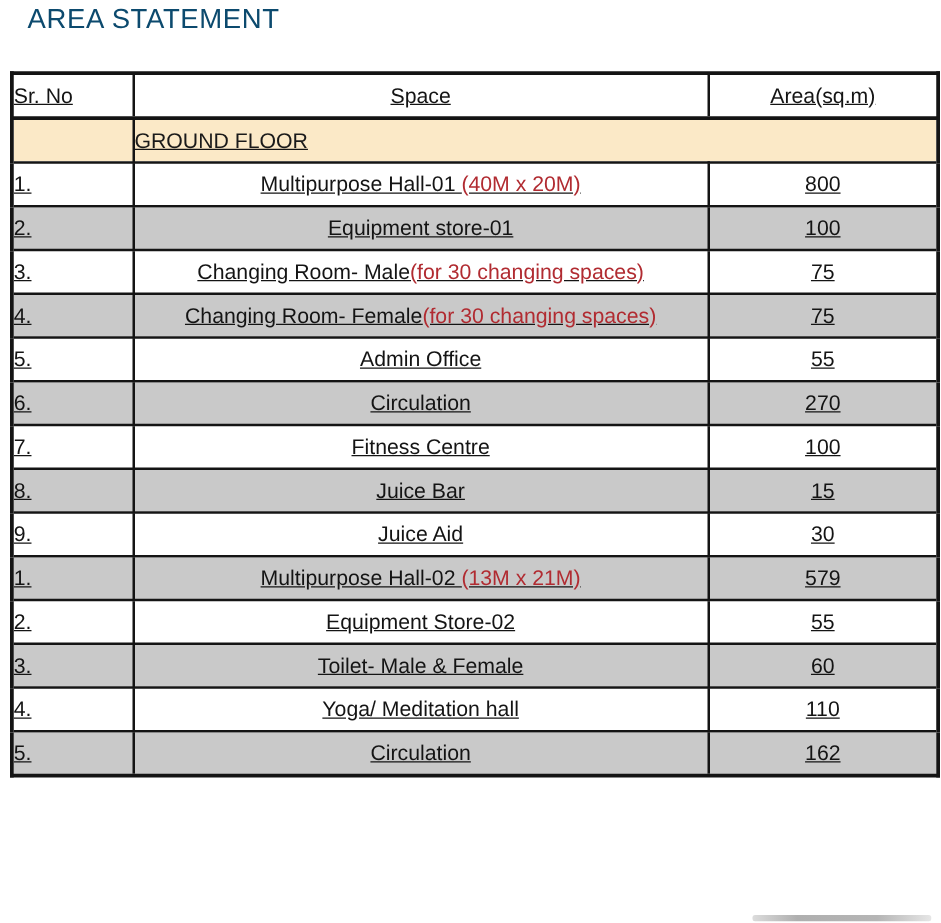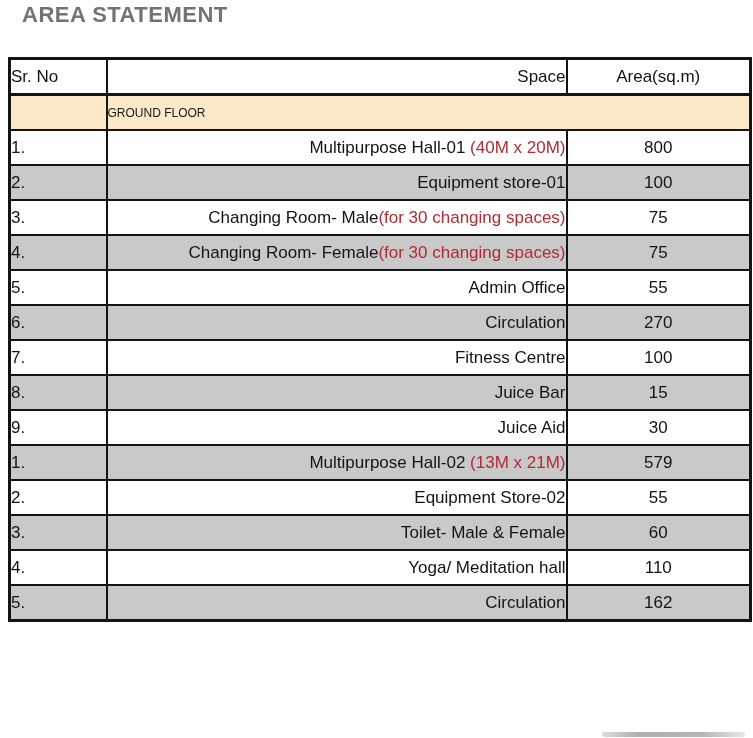--- a/index.html
+++ b/index.html
@@ -14,23 +14,23 @@
     height: 738px;
     background: #ffffff;
     overflow: hidden;
   }
   .page-title {
     position: absolute;
     left: 22px;
     top: 0px;
     margin: 0;
     font-size: 22px;
-    font-weight: bold;
+    font-weight: normal;
     letter-spacing: 0.5px;
-    color: #737373;
+    color: #0c4a6e;
     line-height: 30px;
   }
   table.area-table {
     position: absolute;
     left: 8px;
     top: 57px;
     width: 741px;
     border-collapse: collapse;
     table-layout: fixed;
     font-size: 17px;
@@ -43,45 +43,45 @@
   table.area-table td {
     border: 2px solid #141414;
     height: 33px;
     padding: 0;
     vertical-align: middle;
     font-weight: normal;
     overflow: hidden;
     white-space: nowrap;
   }
   
-  table.area-table { border: 3px solid #f9a8d4; }
+  table.area-table { border: 3px solid #f9a8d4; text-decoration: underline; }
   table.area-table tr > *:first-child { border-left-width: 3px; }
   table.area-table tr > *:last-child  { border-right-width: 3px; }
   table.area-table thead th { border-top-width: 3px; border-bottom-width: 3px; }
   table.area-table tbody tr:last-child td { border-bottom-width: 3px; }
 
   th.h-sr    { text-align: left; padding-left: 10px; }
-  th.h-space { text-align: right; padding-left: 11px; }
+  th.h-space { text-align: center; padding-left: 11px; }
   th.h-area  { text-align: center; }
 
   td.cell-sr    { text-align: left; padding-left: 19px; }
-  td.cell-space { text-align: right; padding-left: 12px; }
+  td.cell-space { text-align: center; padding-left: 12px; }
   td.cell-area  { text-align: center; }
 
   tr.row-white td { background: #ffffff; }
   tr.row-gray  td { background: #c9c9c9; }
 
   tr.section-row td {
     background: #fbe9c7;
   }
   td.section-title {
     font-weight: bold;
     text-align: left;
     padding-left: 12px;
-    font-size: 12px;
+    font-size: 17px;
     color: #1a1a1a;
   }
   .note-red { color: #b12b31; }
 
   .hscrollbar-fragment {
     position: absolute;
     left: 602px;
     top: 732px;
     width: 143px;
     height: 5px;

